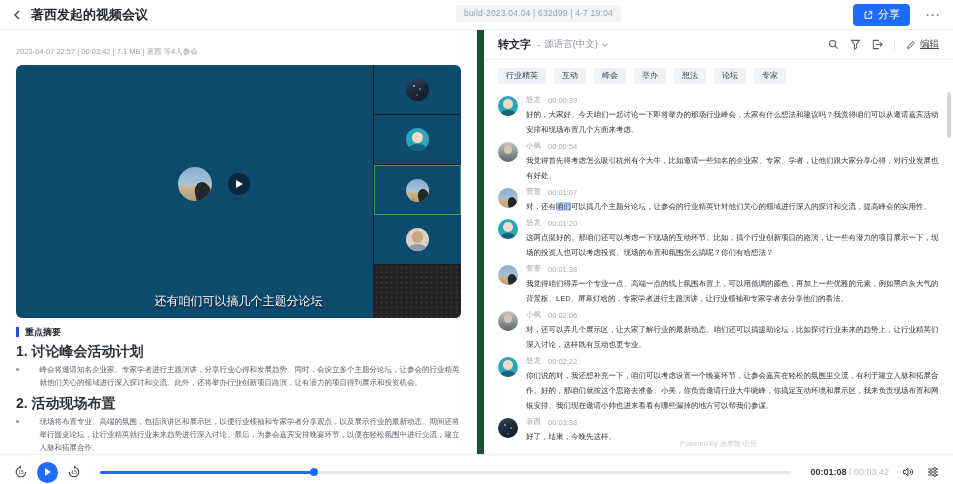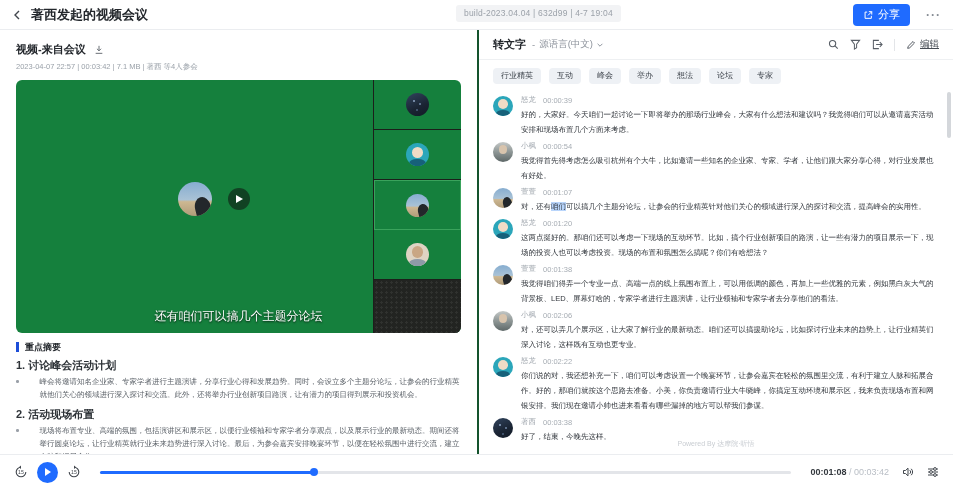--- a/index.html
+++ b/index.html
@@ -12,29 +12,29 @@
   .tb-back { display:flex; align-items:center; color:#41464d; cursor:pointer; }
   .tb-title { font-size:13px; font-weight:bold; color:#23272c; margin-left:9px; }
   .build-badge { position:absolute; left:456px; top:5px; background:#f2f3f5; color:#9ba1a9; font-size:8.5px; line-height:1; padding:4px 8px; border-radius:3px; letter-spacing:.2px; }
   .tb-right { margin-left:auto; display:flex; align-items:center; }
   .share-btn { display:flex; align-items:center; gap:5px; background:#1f6bff; color:#fff; border:none; border-radius:4px; height:22px; padding:0 10px; font-size:11px; cursor:pointer; }
   .more-btn { color:#878d95; font-size:12px; letter-spacing:1px; margin-left:16px; cursor:pointer; font-weight:bold; }
 
   
   .main { display:flex; height:424px; }
   .left { width:477px; padding:12px 16px 0; position:relative; overflow:hidden; }
-  .right { width:476px; border-left:2px solid #14532d; position:relative; overflow:hidden; display:flex; flex-direction:column; }
+  .right { width:476px; border-left:7px solid #14532d; position:relative; overflow:hidden; display:flex; flex-direction:column; }
 
   
   .lp-head { display:flex; align-items:center; gap:8px; }
   .lp-title { font-size:11px; font-weight:bold; color:#23272c; }
   .lp-meta { margin-top:5px; font-size:7.5px; color:#9aa1a9; }
 
   
-  .video { margin-top:8px; height:253px; background:#15803d; border-radius:6px; display:flex; position:relative; overflow:hidden; }
+  .video { margin-top:8px; height:253px; background:#0c4a6e; border-radius:6px; display:flex; position:relative; overflow:hidden; }
   .stage { flex:1; position:relative; }
   .main-avatar { width:34px; height:34px; position:absolute; left:50%; top:47%; transform:translate(-50%,-50%); }
   .play-overlay { position:absolute; left:50%; top:47%; transform:translate(-50%,-50%); width:22px; height:22px; border-radius:50%; background:rgba(15,15,15,.55); display:flex; align-items:center; justify-content:center; cursor:pointer; }
   .play-overlay i { display:block; width:0; height:0; border-left:7px solid #fff; border-top:4.5px solid transparent; border-bottom:4.5px solid transparent; margin-left:2px; }
   .strip { width:88px; border-left:1px solid #1c1e1b; display:flex; flex-direction:column; }
   .tile { height:50px; border-bottom:1px solid #1c1e1b; display:flex; align-items:center; justify-content:center; cursor:pointer; }
   .tile.active { border:1px solid #3aa35c; }
   .tile-av { width:23px; height:23px; }
   .tile-filler { flex:1; background-color:#222421; background-image:radial-gradient(#30322f 1px, transparent 1.2px); background-size:5px 5px; }
   .subtitle { position:absolute; bottom:8px; left:0; width:100%; text-align:center; color:#fff; font-size:12px; text-shadow:0 1px 2px rgba(0,0,0,.85); }
@@ -53,21 +53,21 @@
   .avatar.light { background:#ded3c3; }
   .avatar.light::after { content:""; position:absolute; width:48%; height:50%; left:26%; top:14%; background:#c9a684; border-radius:50%; }
   .avatar.light::before { content:""; position:absolute; width:72%; height:36%; left:14%; bottom:-6%; background:#8e9aa8; border-radius:50% 50% 0 0; }
 
   
   .sum-head { margin-top:9px; display:flex; align-items:center; gap:6px; }
   .sum-title { font-size:10px; font-weight:bold; color:#23272c; }
   .sum-badge { font-size:7px; color:#4a7df0; background:#e9f0fe; padding:2px 4px; border-radius:2px; line-height:1; }
   .sec-title { margin-top:9px; font-size:9px; font-weight:bold; color:#23272c; border-left:3px solid #1d4ed8; padding-left:6px; line-height:10px; }
   .sum-item { margin-top:6px; }
-  .sum-item-h { font-size:11px; font-weight:bold; color:#2e3338; }
+  .sum-item-h { font-size:14px; font-weight:bold; color:#2e3338; }
   .sum-item-b { display:flex; gap:21px; margin-top:2px; }
   .sum-item-b .dot { width:2.5px; height:2.5px; border-radius:50%; background:#9aa0a8; margin-top:5px; flex:none; }
   .sum-item-b p { font-size:7.5px; color:#595f66; line-height:13px; }
 
   
   .rp-head { height:30px; display:flex; align-items:center; padding:0 14px; border-bottom:1px solid #eef0f2; flex:none; }
   .rp-title { font-size:11px; font-weight:bold; color:#23272c; }
   .rp-dash { font-size:9.5px; color:#8c929b; margin:0 4px 0 6px; }
   .rp-lang { font-size:9.5px; color:#8c929b; display:flex; align-items:center; gap:3px; cursor:pointer; }
   .rp-icons { margin-left:auto; display:flex; align-items:center; gap:11px; color:#585e66; }
@@ -123,27 +123,20 @@
           </svg>
         <span>分享</span>
       </button>
       <span class="more-btn">···</span>
     </div>
   </header>
 
   <div class="main">
 
     <section class="left">
-      <div class="lp-head">
-        <span class="lp-title">视频-来自会议</span>
-        <svg width="10" height="10" viewBox="0 0 12 12">
-            <path d="M6 1 V7 M3.5 4.5 L6 7 L8.5 4.5" fill="none" stroke="#6b7077" stroke-width="1.2"></path>
-            <path d="M2 10 H10" stroke="#6b7077" stroke-width="1.2"></path>
-          </svg>
-      </div>
       <div class="lp-meta">2023-04-07 22:57  |  00:03:42  |  7.1 MB  |  著西 等4人参会</div>
 
       <div class="video">
         <div class="stage">
           <div class="avatar beach main-avatar"></div>
         </div>
         <div class="strip" id="tiles">
             <div class="tile">
               <div class="avatar tile-av dark"></div>
             </div>

